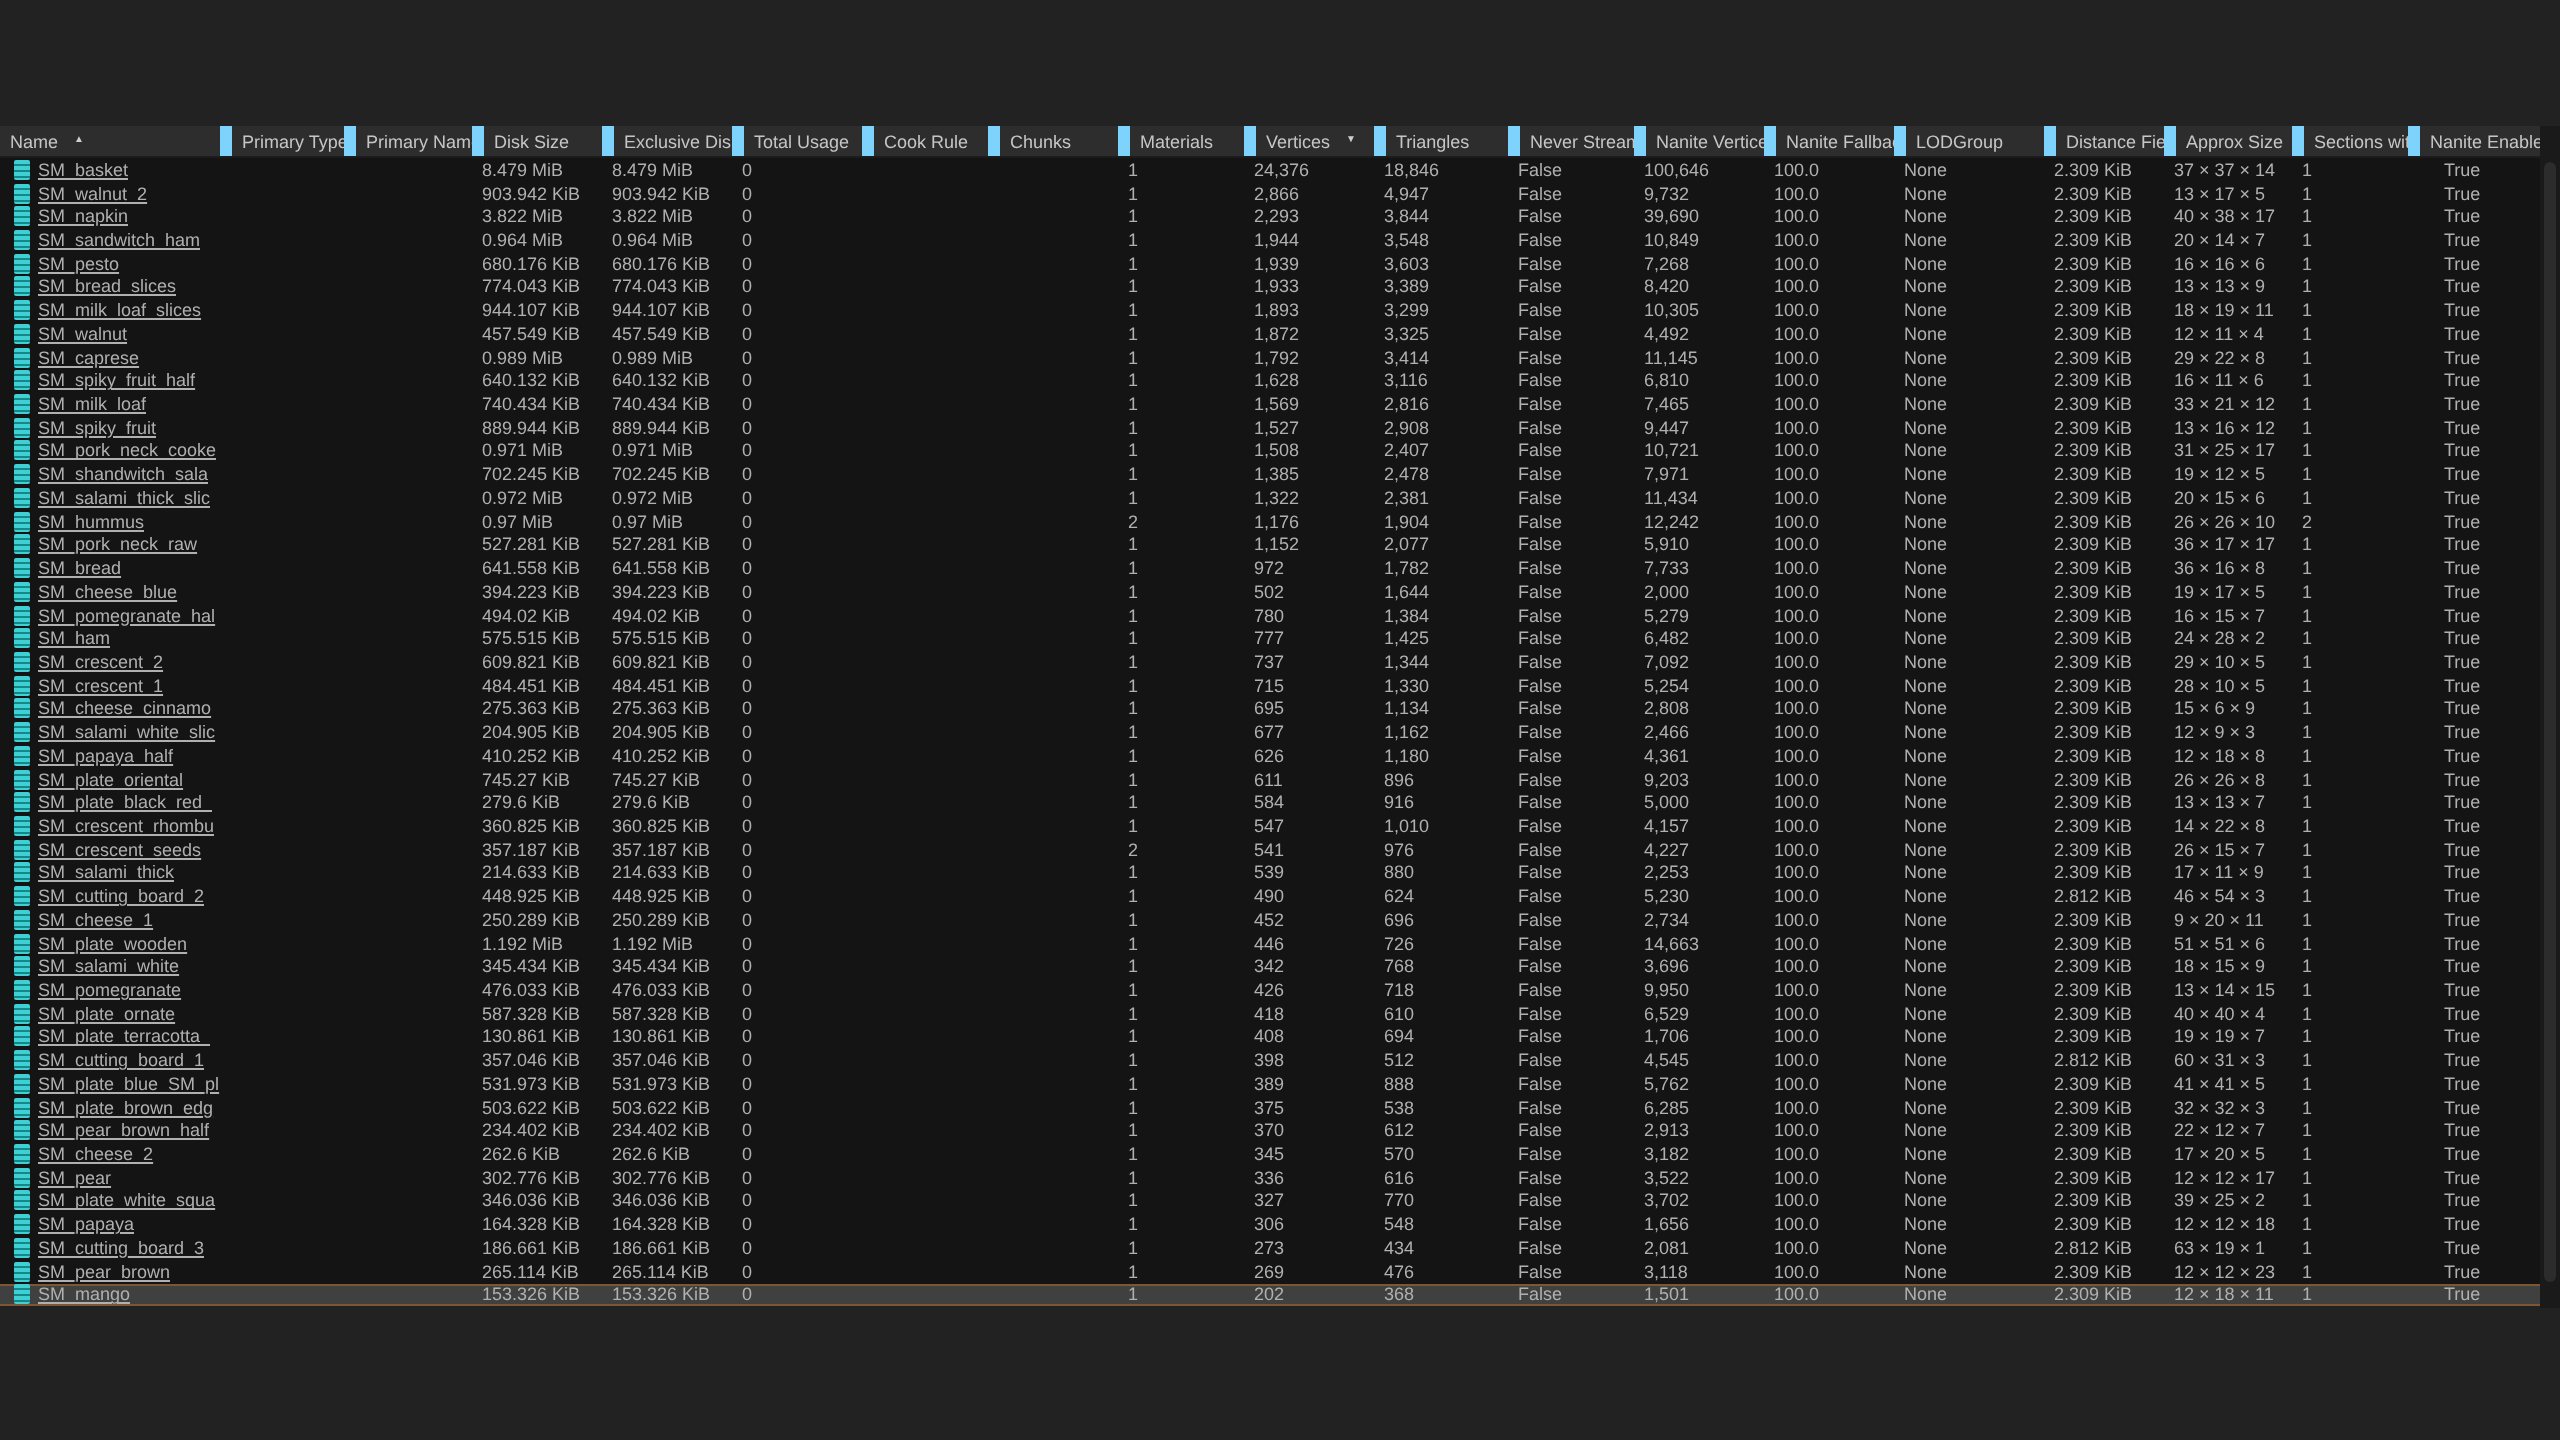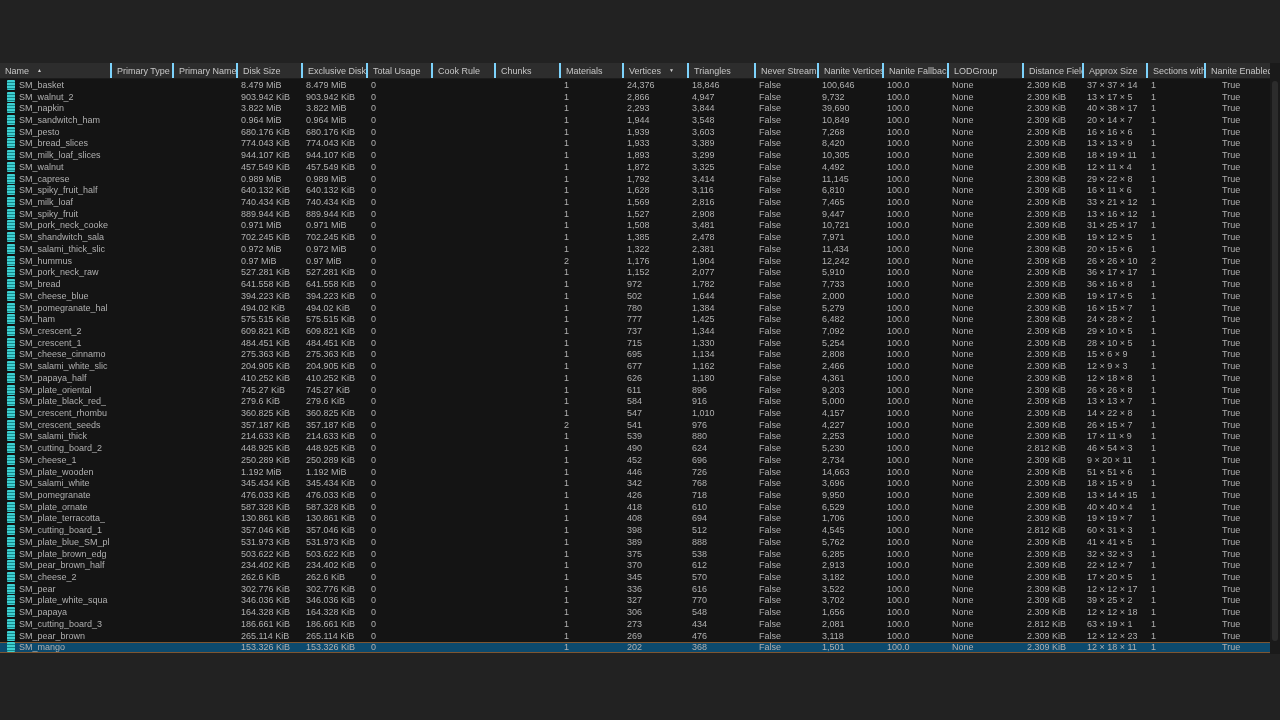--- a/index.html
+++ b/index.html
@@ -5,32 +5,32 @@
   * { margin:0; padding:0; box-sizing:border-box; }
   html,body { width:1280px; height:720px; background:#222222; overflow:hidden;
               font-family:"Liberation Sans", sans-serif; }
   .stage { position:relative; width:1280px; height:720px; }
 
   .table { position:absolute; left:0; top:63px; width:1270px; }
 
   .header { display:grid; grid-template-columns:var(--cols); height:16px;
             background:#2d2d2d; border-bottom:1px solid #1c1c1c; }
   .hcell { display:flex; align-items:center; padding-left:5px;
-           border-left:2px solid #7dd3fc; overflow:hidden; white-space:nowrap;
+           border-left:6px solid #7dd3fc; overflow:hidden; white-space:nowrap;
            font-size:9px; color:#c6c6c6; }
   .hcell:first-child { border-left:none;text-align:right; }
   .sort { font-size:5px; color:#cfcfcf; margin-left:8px; line-height:1; }
 
   .rows { background:#141414; }
   .row { display:grid; grid-template-columns:var(--cols); height:11.72px;
          align-items:center; font-size:9px; color:#b0b0b0; }
-  .row.selected { background:#0c4a6e; border-top:1px solid #7d5633; border-bottom:1px solid #7d5633; }
+  .row.selected { background:#404040; border-top:1px solid #7d5633; border-bottom:1px solid #7d5633; }
   .cell { overflow:hidden; white-space:nowrap; padding-left:5px; }
   .name-cell { display:flex; align-items:center; gap:4px; padding-left:7px; }
-  .name-cell .label { overflow:hidden; white-space:nowrap; }
+  .name-cell .label { overflow:hidden; white-space:nowrap;text-decoration:underline; }
   .ne-cell { padding-left:18px; }
   .mesh-icon { width:8px; height:10px; flex:none; border-radius:1px;
                background:repeating-linear-gradient(180deg,#3ed0d2 0 2px,#168789 2px 3px); }
 
   .scrollbar { position:absolute; right:0; top:63px; width:10px; height:591px;
                background:#1a1a1a; }
   .scroll-thumb { position:absolute; left:2px; top:18px; width:6px; height:560px;
                   background:#2c2c2c; border-radius:3px; }
 
   :root { --cols:110px 62px 64px 65px 65px 65px 63px 65px 63px 65px 67px 63px 65px 65px 75px 60px 64px 58px 66px; }
@@ -397,21 +397,21 @@
           </div>
           <div class="cell"></div>
           <div class="cell"></div>
           <div class="cell">0.971 MiB</div>
           <div class="cell">0.971 MiB</div>
           <div class="cell">0</div>
           <div class="cell"></div>
           <div class="cell"></div>
           <div class="cell">1</div>
           <div class="cell">1,508</div>
-          <div class="cell">3,481</div>
+          <div class="cell">2,407</div>
           <div class="cell">False</div>
           <div class="cell">10,721</div>
           <div class="cell">100.0</div>
           <div class="cell">None</div>
           <div class="cell">2.309 KiB</div>
           <div class="cell">31 × 25 × 17</div>
           <div class="cell">1</div>
           <div class="cell ne-cell">True</div>
         </div>
         <div class="row">

